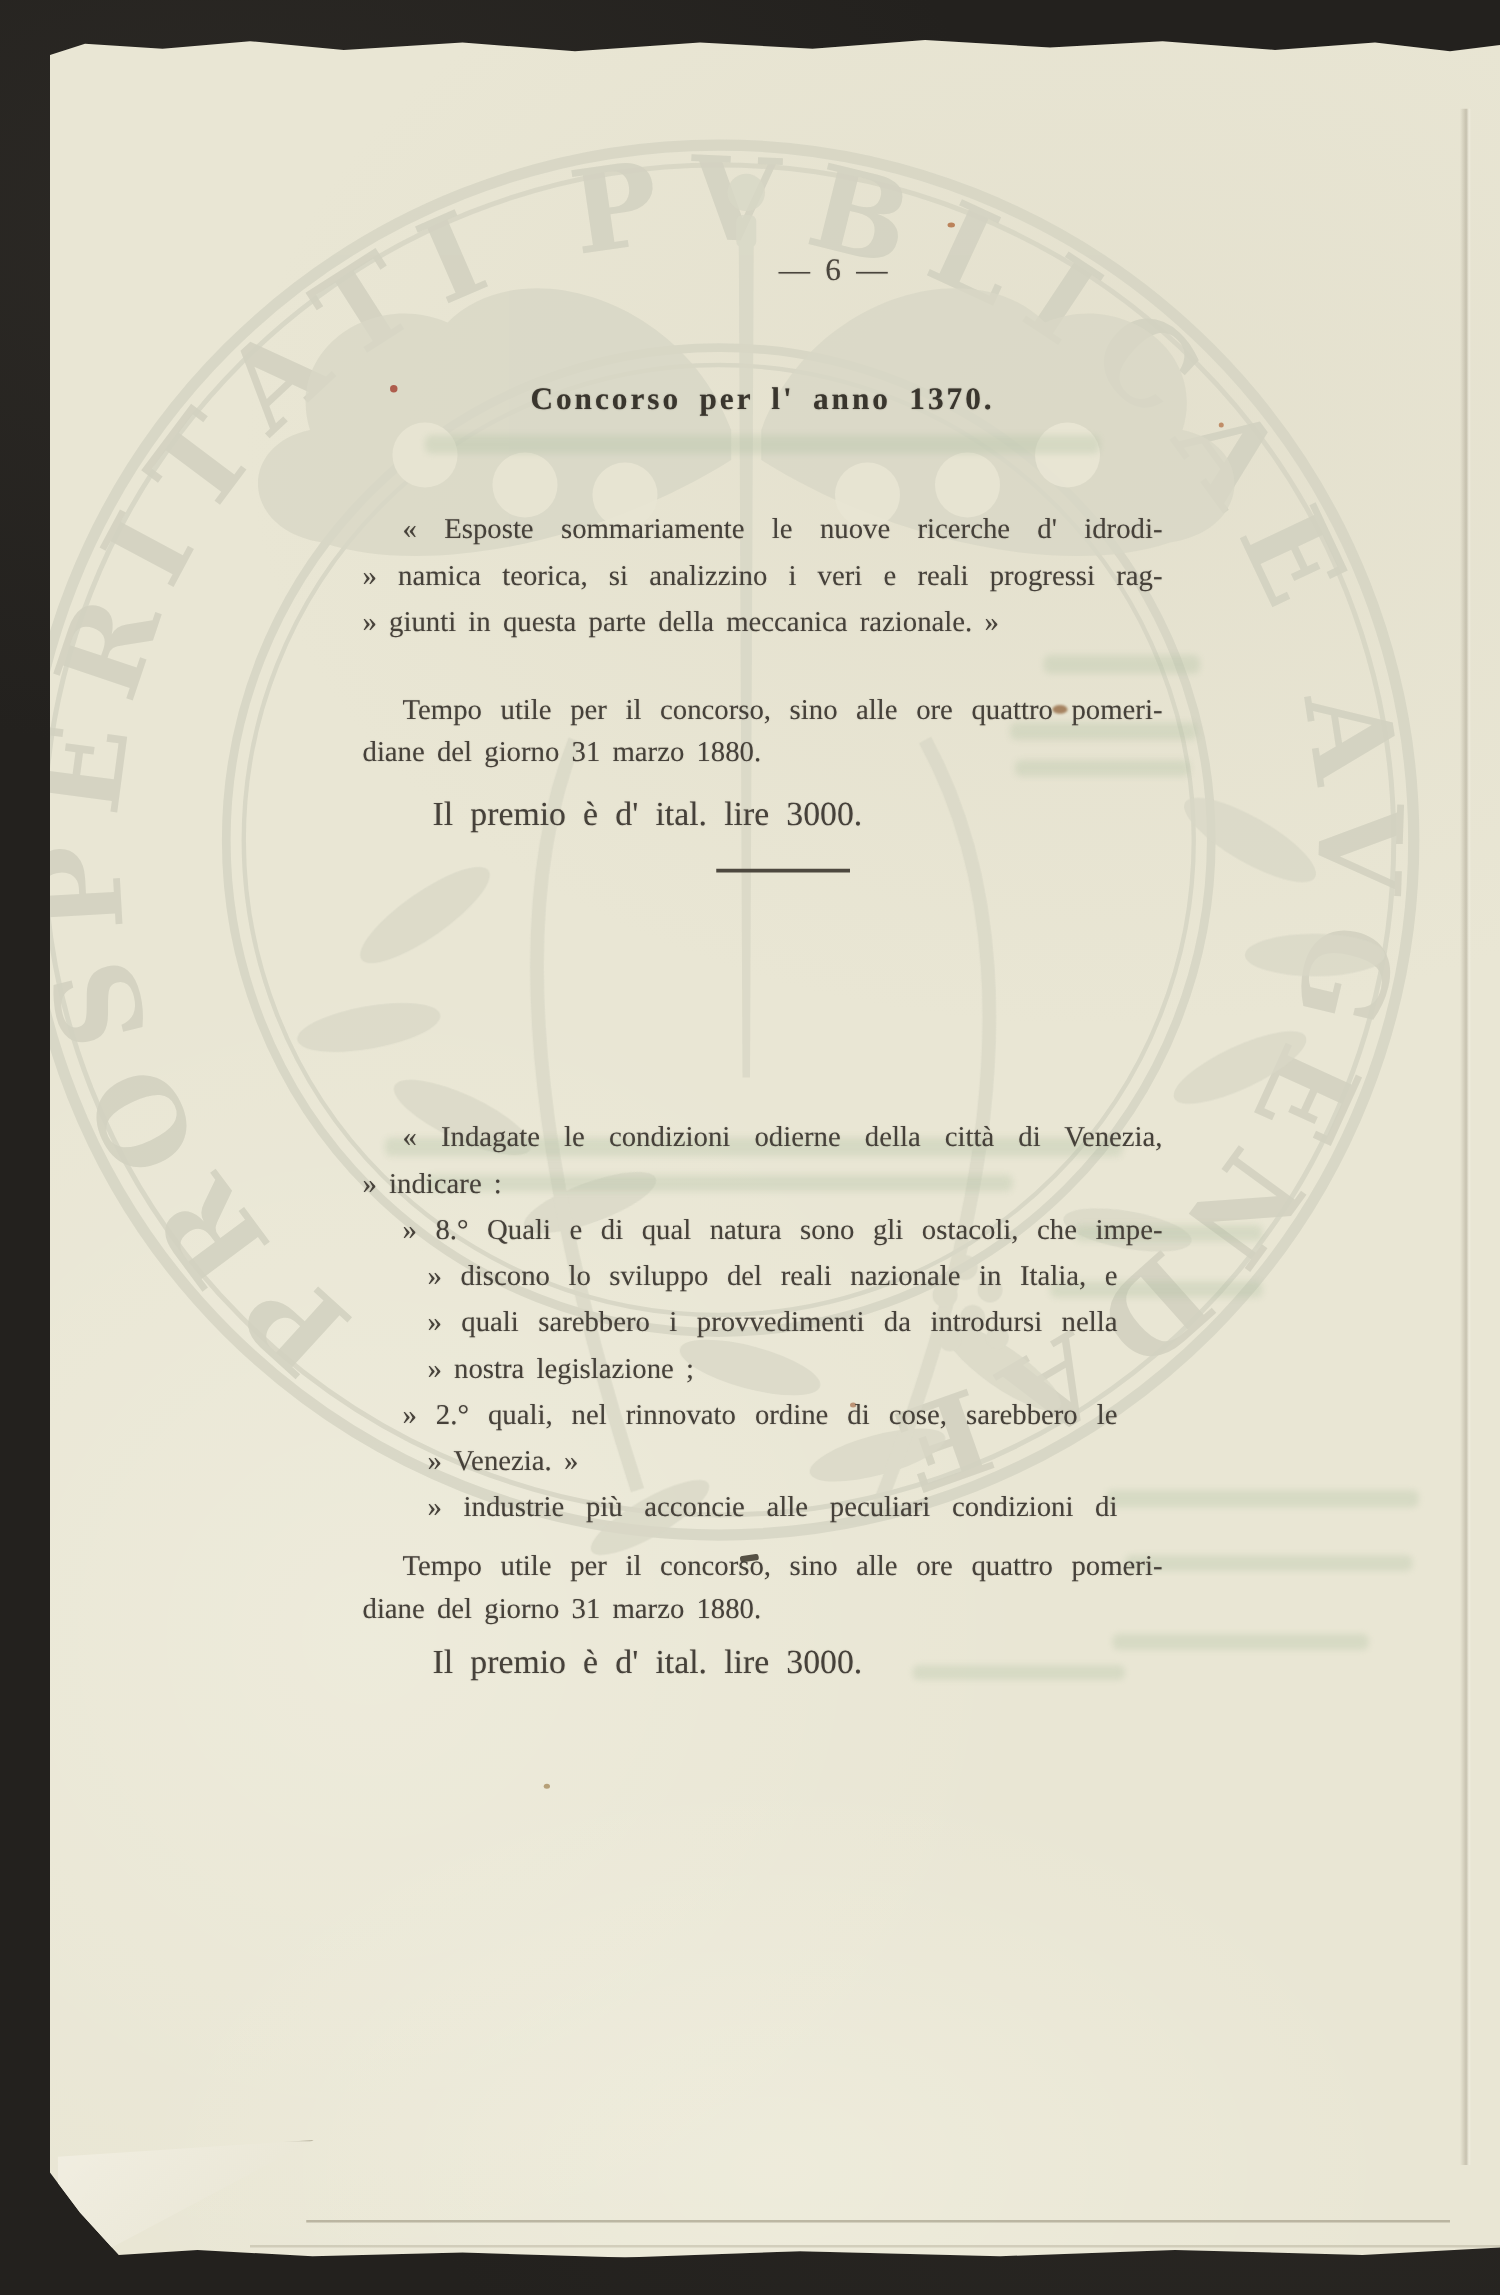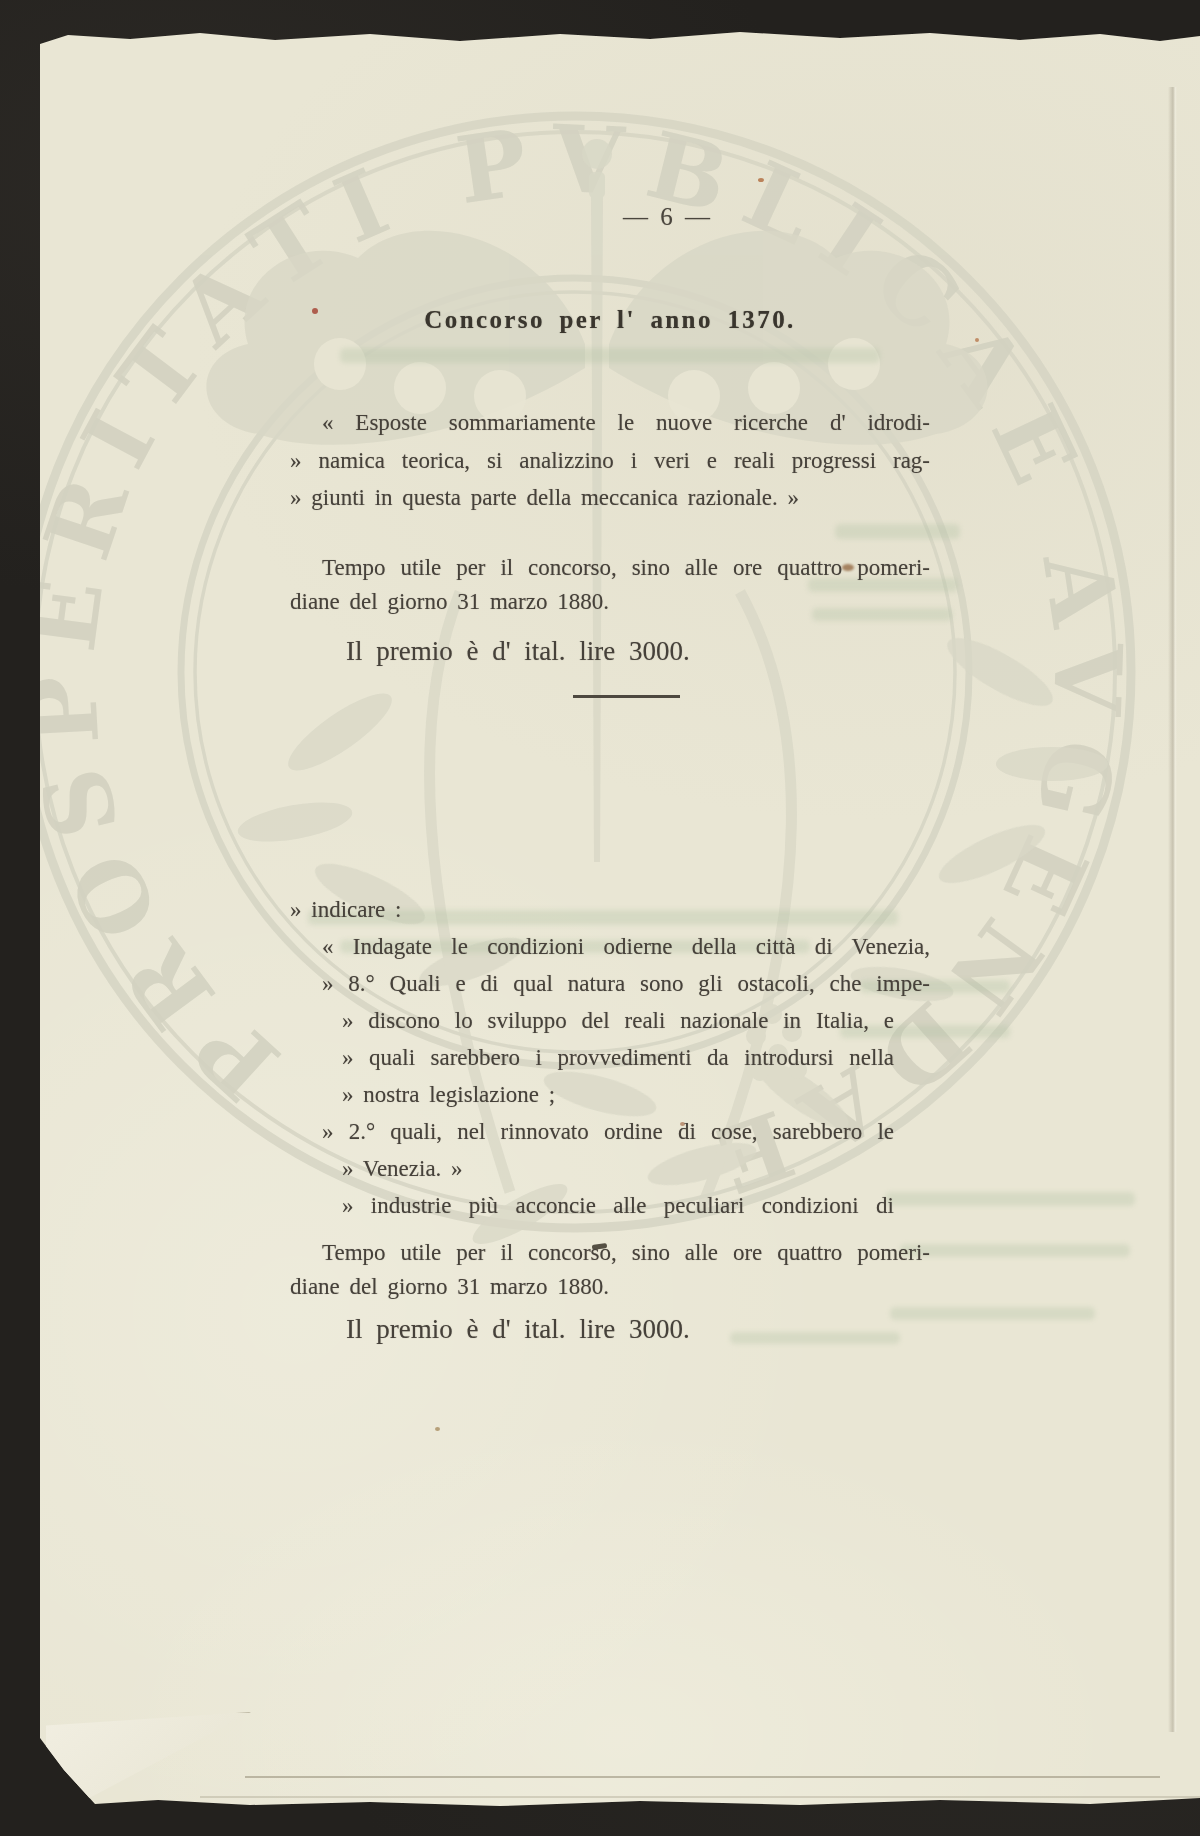--- a/index.html
+++ b/index.html
@@ -163,22 +163,22 @@
       <div class="line j ind1">Tempo utile per il concorso, sino alle ore quattro pomeri-</div>
       <div class="line">diane del giorno 31 marzo 1880.</div>
     </div>
 
     <div class="prize ink" style="top:604px;">Il premio è d' ital. lire 3000.</div>
 
     <div class="rule"></div>
 
 
     <div class="block q2 ink" style="top:859px;">
+      <div class="line j ind1">« Indagate le condizioni odierne della città di Venezia,</div>
       <div class="line">» indicare :</div>
-      <div class="line j ind1">« Indagate le condizioni odierne della città di Venezia,</div>
       <div class="line j ind1">» 8.° Quali e di qual natura sono gli ostacoli, che impe-</div>
       <div class="line j jr ind2">» discono lo sviluppo del reali nazionale in Italia, e</div>
       <div class="line j jr ind2">» quali sarebbero i provvedimenti da introdursi nella</div>
       <div class="line ind2">» nostra legislazione ;</div>
       <div class="line j jr ind1">» 2.° quali, nel rinnovato ordine di cose, sarebbero le</div>
       <div class="line ind2">» Venezia. »</div>
       <div class="line j jr ind2">» industrie più acconcie alle peculiari condizioni di</div>
     </div>
 
     <div class="block dl ink" style="top:1204px;">

